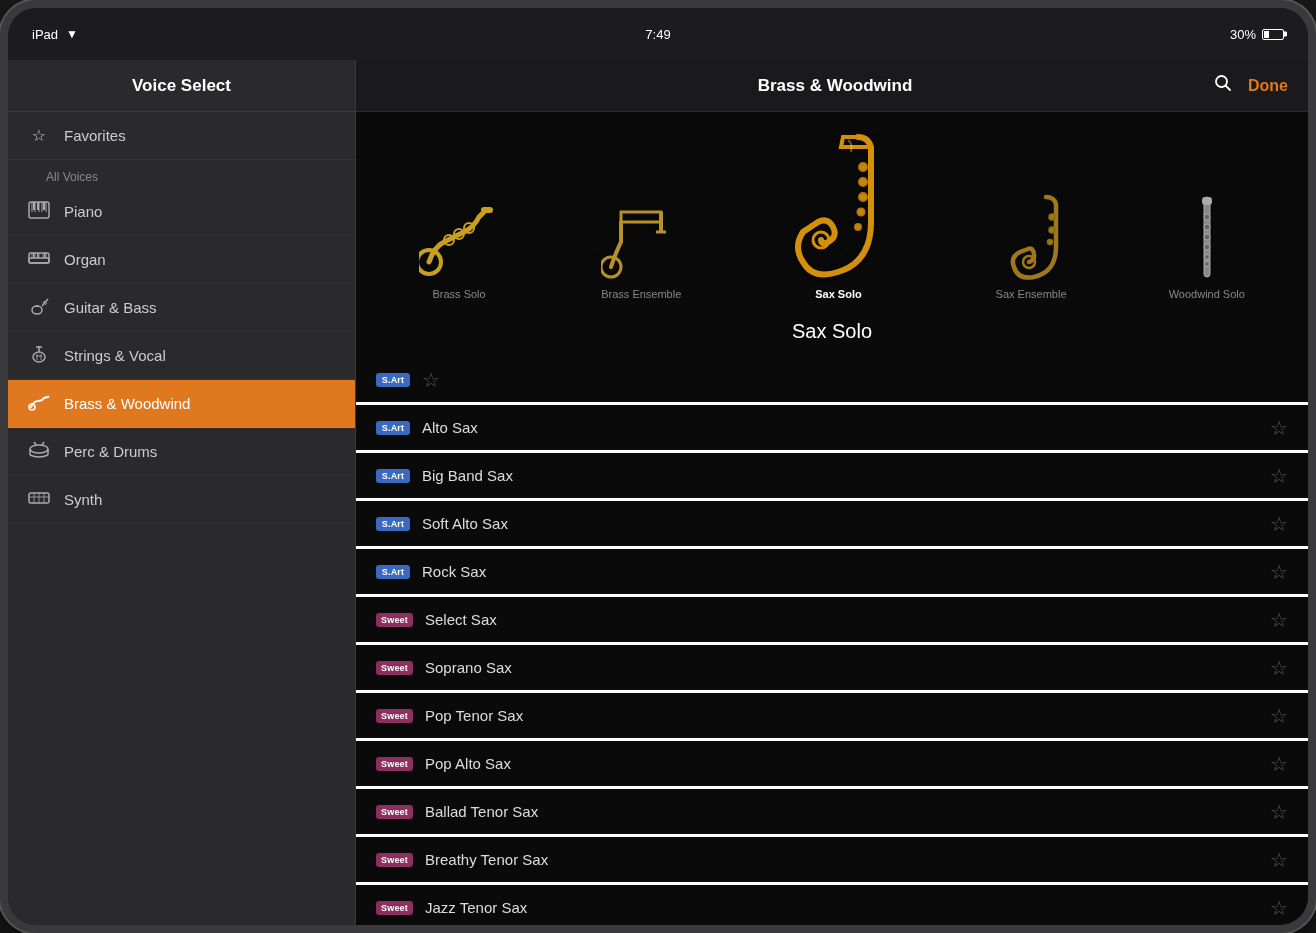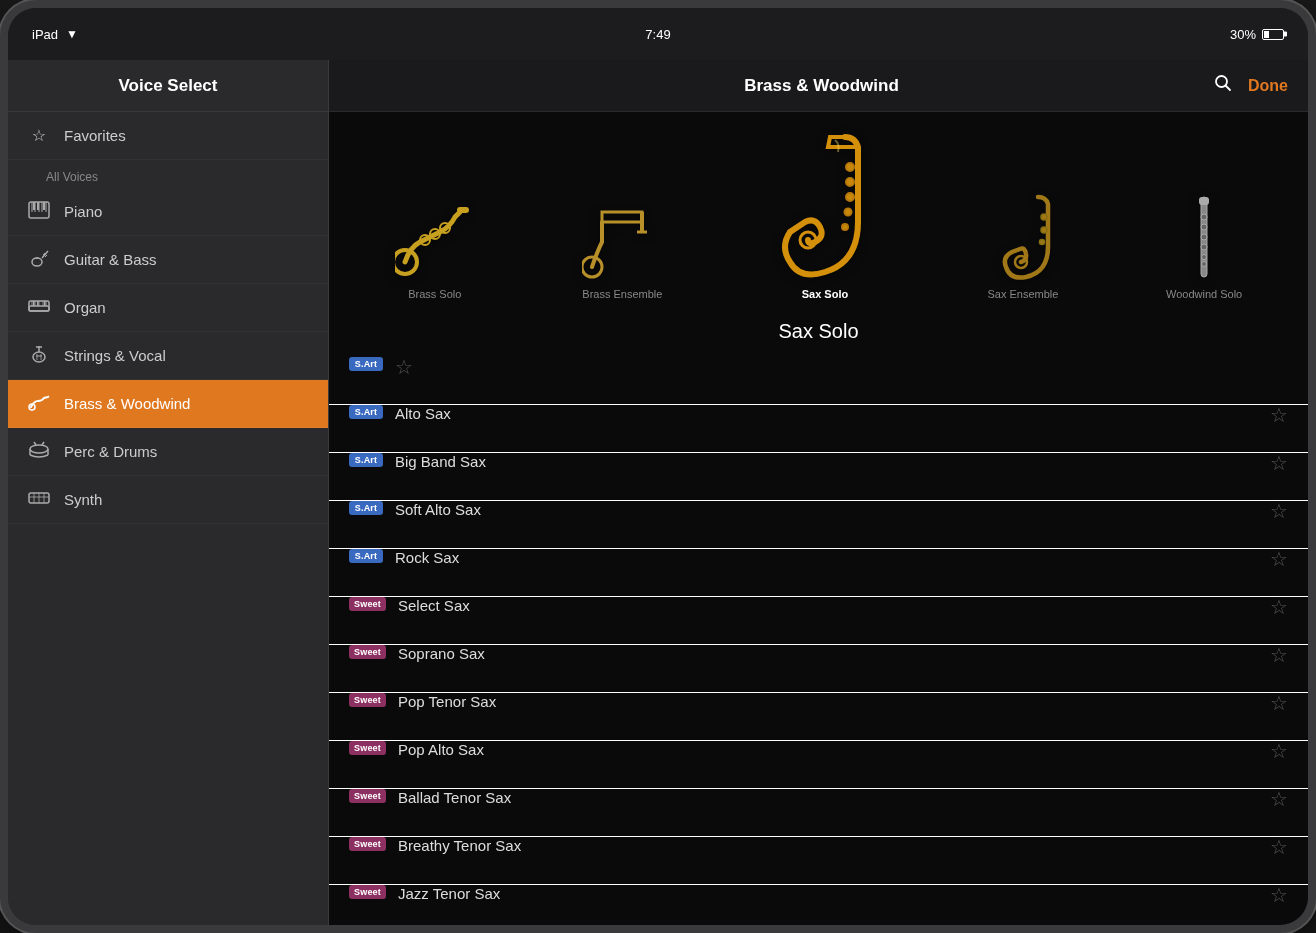--- a/index.html
+++ b/index.html
@@ -49,21 +49,21 @@
       position: absolute; right: -4px; top: 50%; transform: translateY(-50%);
       width: 3px; height: 5px; background: white; border-radius: 0 1px 1px 0;
     }
     .main-content {
       position: absolute;
       top: 52px; left: 0; right: 0; bottom: 0;
       display: flex;
     }
     
     .sidebar {
-      width: 321px;
+      width: 348px;
       background: #2a2a2c;
       display: flex;
       flex-direction: column;
       border-right: 1px solid #3a3a3c;
       flex-shrink: 0;
     }
     .sidebar-header {
       height: 52px;
       display: flex;
       align-items: center;
@@ -190,24 +190,24 @@
     
     .voice-list {
       flex: 1;
       overflow-y: auto;
     }
     .voice-list::-webkit-scrollbar { width: 4px; }
     .voice-list::-webkit-scrollbar-track { background: #111; }
     .voice-list::-webkit-scrollbar-thumb { background: #444; border-radius: 2px; }
     .voice-row {
       display: flex;
-      align-items: flex-start;
+      align-items: center;
       padding: 0 20px;
       height: 48px;
-      border-bottom: 1px solid #ffffff;
+      border-bottom: 3px solid #ffffff;
       cursor: pointer;
     }
     .voice-badge {
       font-size: 9px;
       font-weight: 700;
       padding: 2px 5px;
       border-radius: 3px;
       margin-right: 12px;
       flex-shrink: 0;
       min-width: 34px;
@@ -304,46 +304,46 @@
             <rect x="9" y="1" width="2" height="8" rx="0.5" fill="#aaa"></rect>
             <rect x="15" y="1" width="2" height="8" rx="0.5" fill="#aaa"></rect>
           </svg>
         </span>
         <span>Piano</span>
       </div>
 
       <div class="sidebar-item">
         <span class="sidebar-icon">
           <svg width="22" height="18" viewBox="0 0 22 18" fill="none">
-            <ellipse cx="9" cy="13" rx="5" ry="4" stroke="#aaa" stroke-width="1.5" fill="none"></ellipse>
-            <line x1="14" y1="9" x2="20" y2="2" stroke="#aaa" stroke-width="1.5"></line>
-            <line x1="8" y1="9" x2="10" y2="9" stroke="#aaa" stroke-width="1.5"></line>
-            <line x1="16" y1="4" x2="19" y2="7" stroke="#aaa" stroke-width="1"></line>
-            <line x1="15" y1="5" x2="18" y2="8" stroke="#aaa" stroke-width="1"></line>
-          </svg>
-        </span>
-        <span>Guitar &amp; Bass</span>
-      </div>
-
-      <div class="sidebar-item">
-        <span class="sidebar-icon">
-          <svg width="22" height="18" viewBox="0 0 22 18" fill="none">
             <rect x="1" y="4" width="20" height="10" rx="1.5" stroke="#aaa" stroke-width="1.5" fill="none"></rect>
             <rect x="1" y="9" width="20" height="5" rx="1.5" stroke="#aaa" stroke-width="1.5" fill="none"></rect>
             <line x1="4" y1="4" x2="4" y2="9" stroke="#aaa" stroke-width="0.8"></line>
             <line x1="7" y1="4" x2="7" y2="9" stroke="#aaa" stroke-width="0.8"></line>
             <line x1="11" y1="4" x2="11" y2="9" stroke="#aaa" stroke-width="0.8"></line>
             <line x1="15" y1="4" x2="15" y2="9" stroke="#aaa" stroke-width="0.8"></line>
             <line x1="18" y1="4" x2="18" y2="9" stroke="#aaa" stroke-width="0.8"></line>
             <rect x="5" y="4" width="1.5" height="5" fill="#aaa"></rect>
             <rect x="9" y="4" width="1.5" height="5" fill="#aaa"></rect>
             <rect x="16" y="4" width="1.5" height="5" fill="#aaa"></rect>
           </svg>
         </span>
         <span>Organ</span>
+      </div>
+
+      <div class="sidebar-item">
+        <span class="sidebar-icon">
+          <svg width="22" height="18" viewBox="0 0 22 18" fill="none">
+            <ellipse cx="9" cy="13" rx="5" ry="4" stroke="#aaa" stroke-width="1.5" fill="none"></ellipse>
+            <line x1="14" y1="9" x2="20" y2="2" stroke="#aaa" stroke-width="1.5"></line>
+            <line x1="8" y1="9" x2="10" y2="9" stroke="#aaa" stroke-width="1.5"></line>
+            <line x1="16" y1="4" x2="19" y2="7" stroke="#aaa" stroke-width="1"></line>
+            <line x1="15" y1="5" x2="18" y2="8" stroke="#aaa" stroke-width="1"></line>
+          </svg>
+        </span>
+        <span>Guitar &amp; Bass</span>
       </div>
 
       <div class="sidebar-item">
         <span class="sidebar-icon">
           <svg width="22" height="18" viewBox="0 0 22 18" fill="none">
             <ellipse cx="11" cy="12" rx="6" ry="5" stroke="#aaa" stroke-width="1.5" fill="none"></ellipse>
             <line x1="11" y1="1" x2="11" y2="7" stroke="#aaa" stroke-width="1.5"></line>
             <line x1="8" y1="2" x2="14" y2="2" stroke="#aaa" stroke-width="1.5"></line>
             <line x1="8" y1="11" x2="14" y2="11" stroke="#aaa" stroke-width="1"></line>
             <line x1="9" y1="9" x2="9" y2="15" stroke="#aaa" stroke-width="0.8"></line>

